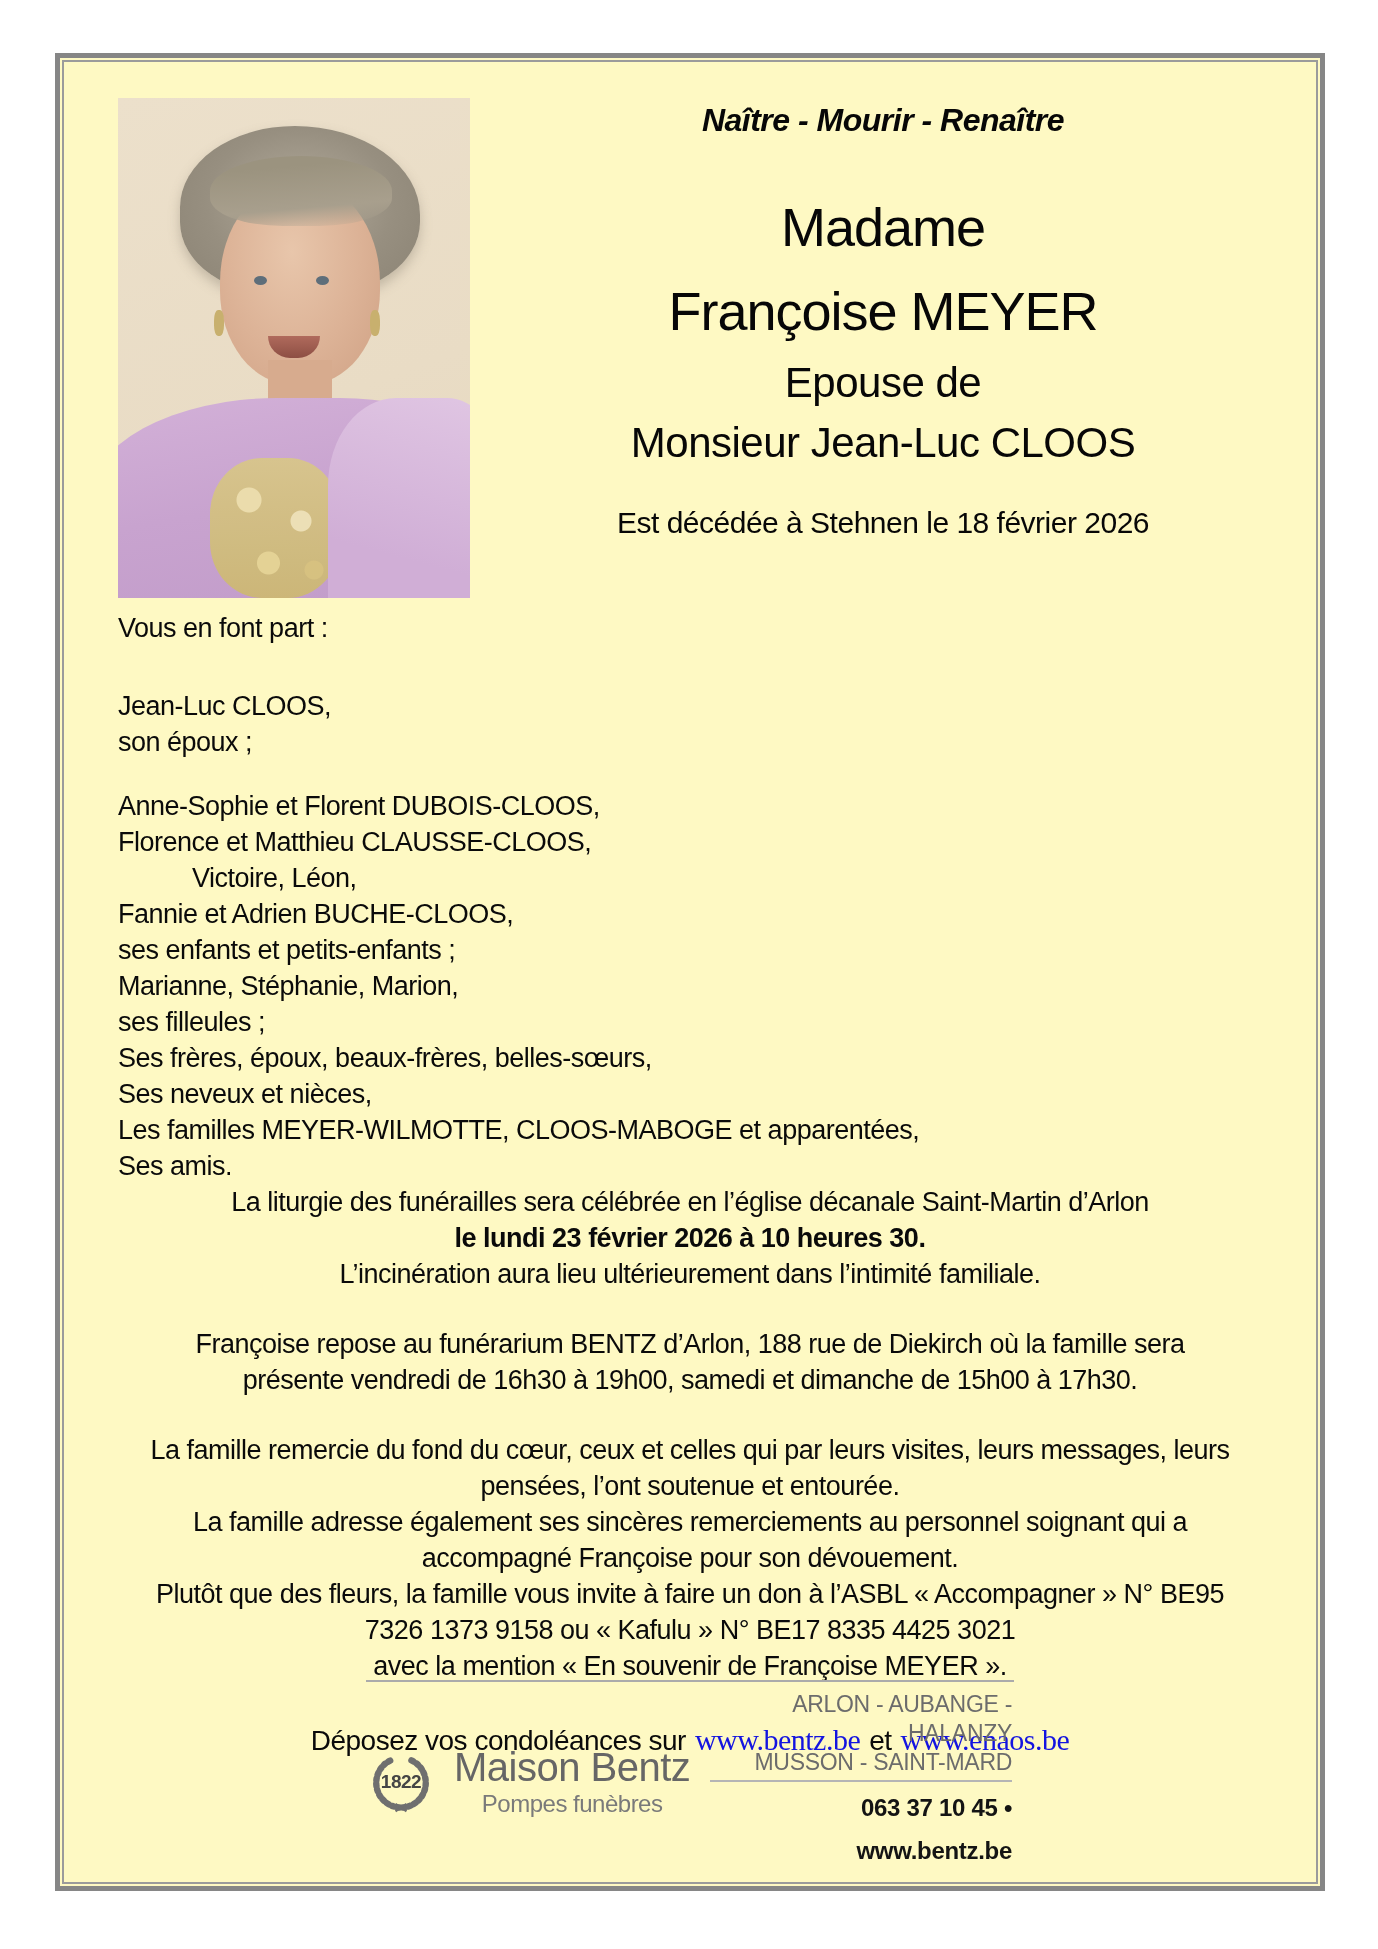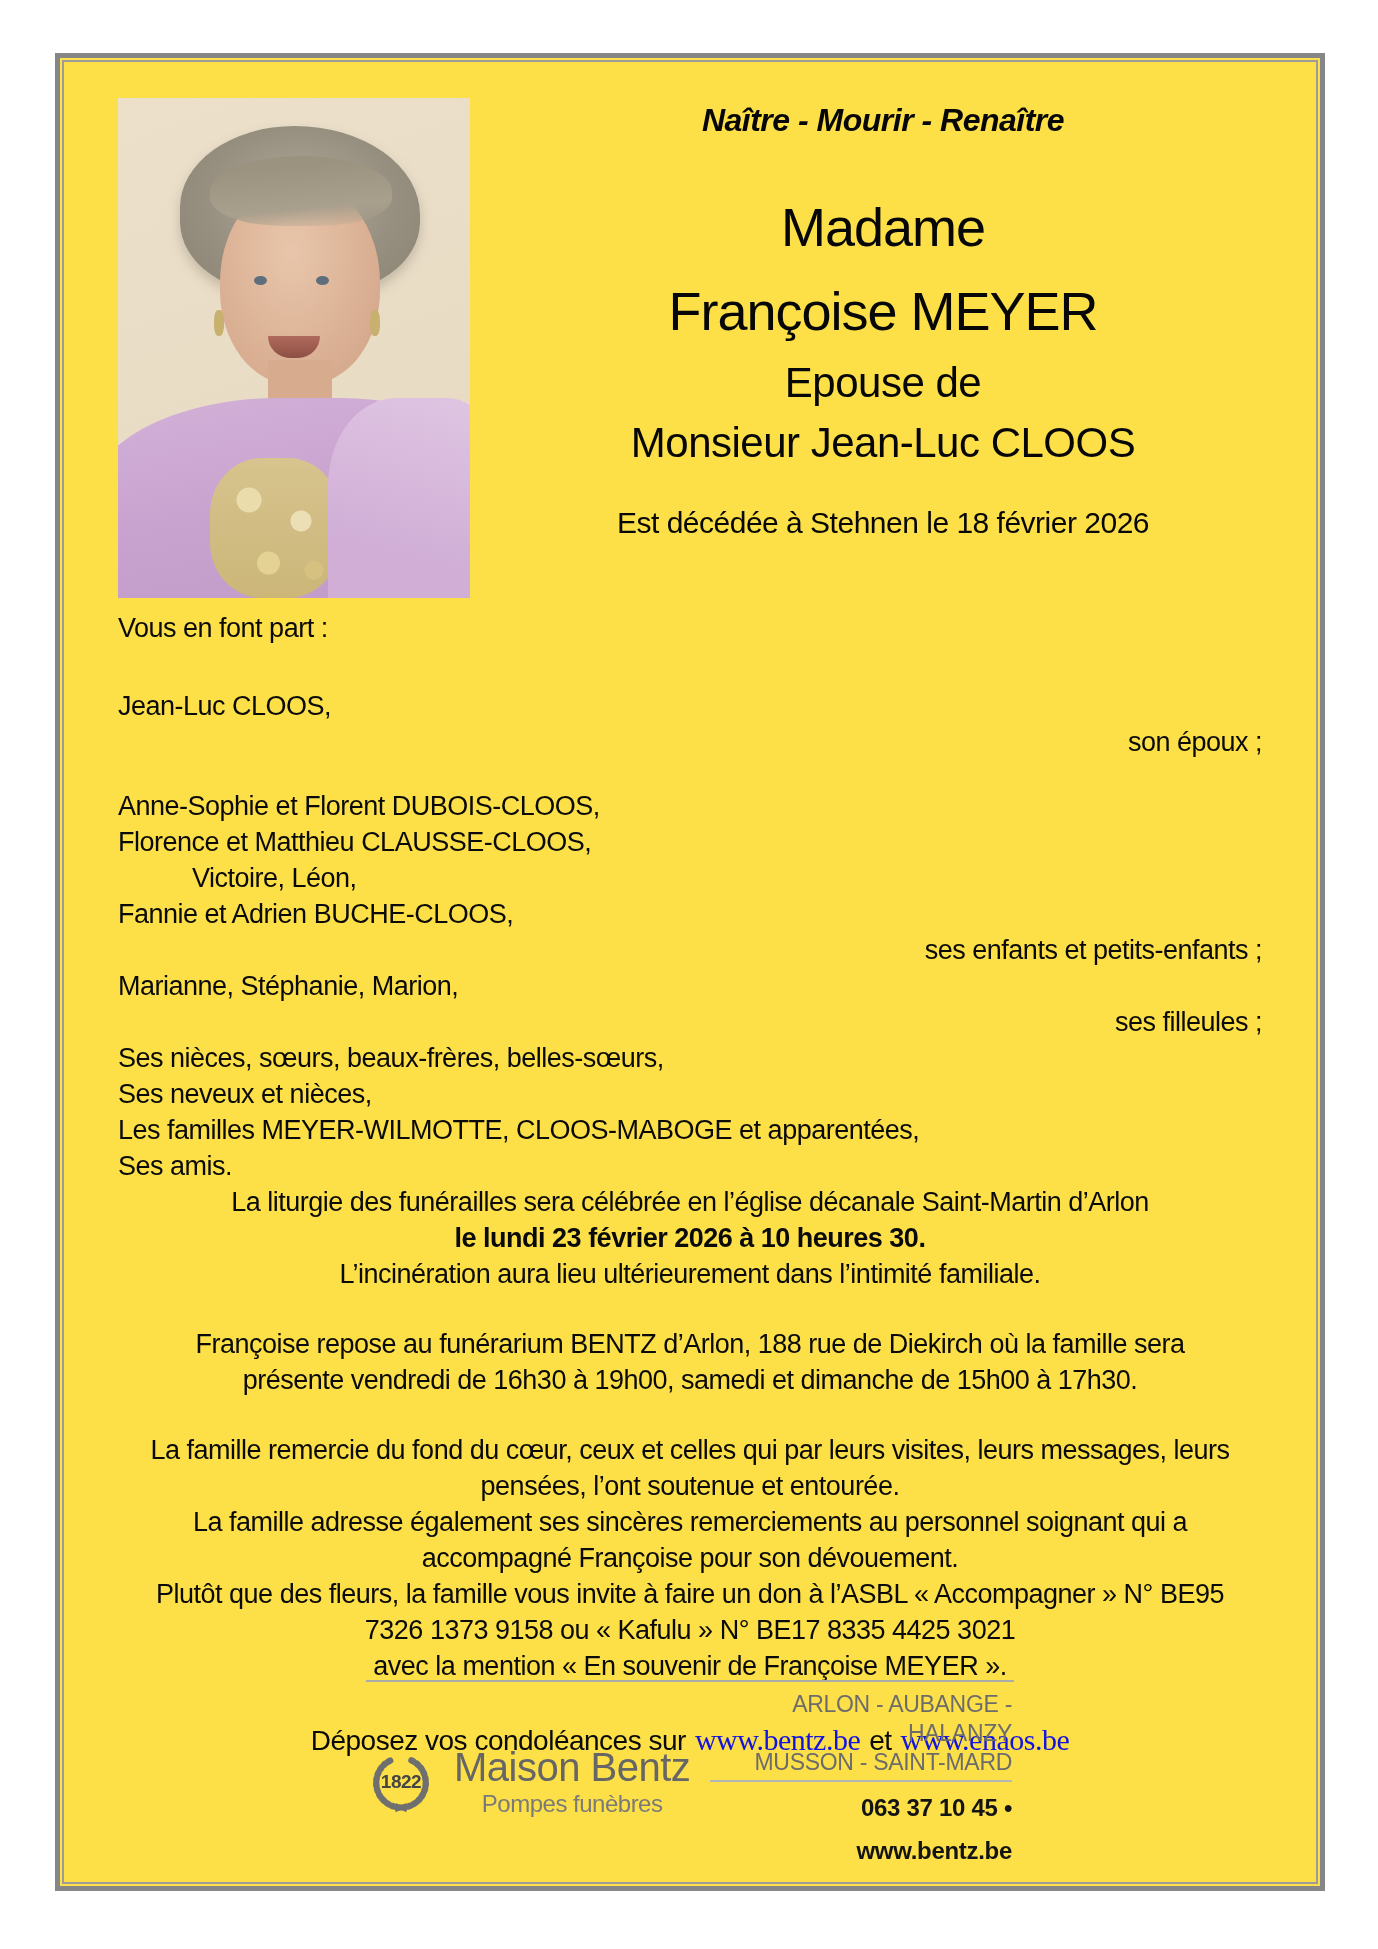--- a/index.html
+++ b/index.html
@@ -1,19 +1,19 @@
 <!DOCTYPE html>
 <html><head>
 <meta charset="utf-8">
 <style>
   html,body{margin:0;padding:0;background:#ffffff;}
   #stage{position:relative;width:1378px;height:1949px;background:#ffffff;overflow:hidden;
          font-family:"Liberation Sans",sans-serif;color:#111;}
   
-  .frame{position:absolute;left:55px;top:53px;right:53px;bottom:58px;border:5px solid #868686;background:#fde047;}
+  .frame{position:absolute;left:55px;top:53px;right:53px;bottom:58px;border:5px solid #868686;background:#fef9c3;}
   .frame-inner{position:absolute;inset:2px;border:2px solid #9b9b9b;}
   
   .photo{position:absolute;left:54px;top:36px;width:352px;height:500px;overflow:hidden;
          background:linear-gradient(160deg,#ece0cb 0%,#e9dcc5 60%,#e6d8bf 100%);}
   .ph{position:absolute;}
   .ph-hair{left:62px;top:28px;width:240px;height:170px;border-radius:55% 60% 50% 50%;
            background:radial-gradient(ellipse at 50% 45%,#b3ab9c 0%,#978f80 55%,#8a8273 100%);
            box-shadow:0 6px 12px rgba(120,112,98,.35);}
   .ph-face{left:102px;top:82px;width:160px;height:205px;border-radius:50% 50% 46% 46%;
            background:radial-gradient(ellipse at 45% 35%,#e8c6ab 0%,#dcb296 55%,#cfa184 100%);}
@@ -38,21 +38,21 @@
   .ph-neck{left:150px;top:262px;width:64px;height:60px;background:#d7ab8e;}
   
   .headcol{position:absolute;left:400px;right:14px;top:40px;text-align:center;color:#070707;}
   .motto{font-size:32px;font-weight:700;font-style:italic;letter-spacing:-.5px;margin-bottom:46px;}
   .big{font-size:54px;line-height:84px;letter-spacing:-1px;font-weight:500;}
   .mid{font-size:42px;line-height:60px;letter-spacing:-.5px;font-weight:500;}
   .dates{margin-top:28px;font-size:30px;line-height:43px;letter-spacing:-.5px;}
   
   .bodyblock{position:absolute;left:54px;right:54px;top:548px;font-size:27px;line-height:36px;letter-spacing:-.5px;color:#0a0a0a;}
   .line{white-space:nowrap;}
-  .right{text-align:right;}
+  .right{text-align:left;}
   .indent{padding-left:74px;}
   .center{text-align:center;white-space:nowrap;}
   .mb-lg{margin-bottom:42px;}
   .mb-md{margin-bottom:28px;}
   .pgap{margin-bottom:34px;}
   .boldline{font-weight:700;}
   .condolences{margin-top:38px;display:flex;justify-content:center;align-items:baseline;gap:9px;font-size:28px;}
   .weblink{font-family:"Liberation Serif",serif;color:#1414e0;font-size:30px;cursor:pointer;}
   
   .brand{position:absolute;left:50%;transform:translateX(-50%);bottom:6px;width:644px;
@@ -104,21 +104,21 @@
         <div class="line mb-lg">Vous en font part :</div>
         <div class="line">Jean-Luc CLOOS,</div>
         <div class="line right mb-md">son époux ;</div>
         <div class="line">Anne-Sophie et Florent DUBOIS-CLOOS,</div>
         <div class="line">Florence et Matthieu CLAUSSE-CLOOS,</div>
         <div class="line indent">Victoire, Léon,</div>
         <div class="line">Fannie et Adrien BUCHE-CLOOS,</div>
         <div class="line right">ses enfants et petits-enfants ;</div>
         <div class="line">Marianne, Stéphanie, Marion,</div>
         <div class="line right">ses filleules ;</div>
-        <div class="line">Ses nièces, sœurs, beaux-frères, belles-sœurs,</div>
+        <div class="line">Ses frères, époux, beaux-frères, belles-sœurs,</div>
         <div class="line">Ses neveux et nièces,</div>
         <div class="line">Les familles MEYER-WILMOTTE, CLOOS-MABOGE et apparentées,</div>
         <div class="line">Ses amis.</div>
 
         <div class="center">La liturgie des funérailles sera célébrée en l’église décanale Saint-Martin d’Arlon</div>
         <div class="center boldline">le lundi 23 février 2026 à 10 heures 30.</div>
         <div class="center pgap">L’incinération aura lieu ultérieurement dans l’intimité familiale.</div>
 
         <div class="center">Françoise repose au funérarium BENTZ d’Arlon, 188 rue de Diekirch où la famille sera</div>
         <div class="center pgap">présente vendredi de 16h30 à 19h00, samedi et dimanche de 15h00 à 17h30.</div>

